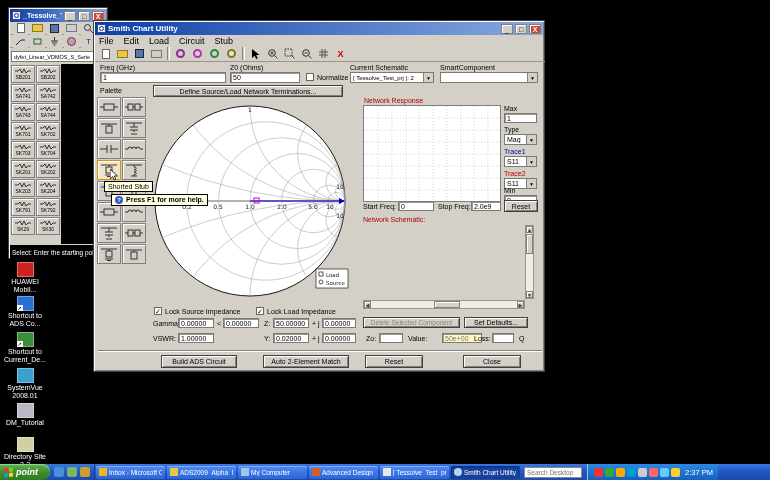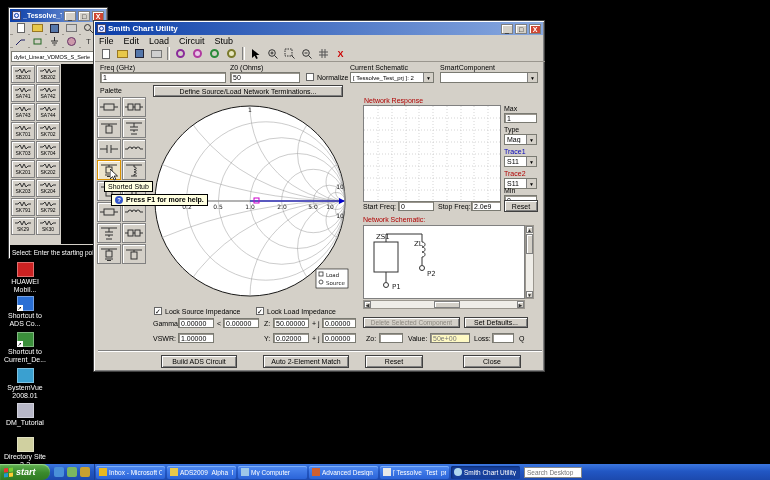--- a/index.html
+++ b/index.html
@@ -24,21 +24,21 @@
   .ic-folder{width:11px;height:8px;background:#e8c84a;border:1px solid #997722;}
   .ic-save{width:9px;height:9px;background:#5577aa;border:1px solid #223;}
   .ic-print{width:11px;height:8px;background:#cfcfcf;border:1px solid #777;}
   .ring{width:9px;height:9px;border-radius:50%;}
   .lbl{position:absolute;font-size:7px;color:#000;white-space:nowrap;}
   .red{color:#b00000;}
   .blue{color:#0000bb;}
   .fld{position:absolute;background:#fff;border:1px solid #7a7a72;box-shadow:inset 1px 1px 0 #9a968e;
        font-size:7px;padding:0 2px;color:#000;}
   input.fld{outline:none;}
-  .fld.dis{background:#fef9c3;color:#777;}
+  .fld.dis{background:#fef9c3;color:#777;margin-left:12px;}
   .dd{position:absolute;background:#fff;border:1px solid #7a7a72;display:flex;align-items:center;font-size:7px;}
   .dd .txt{flex:1;padding:0 2px;white-space:nowrap;overflow:hidden;}
   .dd .arr{width:10px;align-self:stretch;background:#d4d0c8;border-left:1px solid #808080;
            font-size:5px;text-align:center;line-height:10px;}
   .btn{position:absolute;background:#d4d0c8;border:1px solid #404040;
        box-shadow:inset 1px 1px 0 #fff, inset -1px -1px 0 #808080;
        font-size:7px;text-align:center;color:#000;display:flex;align-items:center;justify-content:center;}
   .btn.dis{color:#8a867e;}
   .cbx{display:inline-block;width:8px;height:8px;background:#fff;border:1px solid #666;
        font-size:7px;line-height:7px;text-align:center;vertical-align:middle;}
@@ -603,34 +603,20 @@
     <div class="lbl" style="left:410px;top:166px">Min</div>
     <input class="fld" style="left: 410px; top: 174px; width: 33px; height: 10px;" value="0">
 
     <div class="lbl" style="left:269px;top:182px">Start Freq:</div>
     <input class="fld" style="left: 304px; top: 180px; width: 36px; height: 10px;" value="0">
     <div class="lbl" style="left:344px;top:182px">Stop Freq:</div>
     <input class="fld" style="left: 377px; top: 180px; width: 30px; height: 10px;" value="2.0e9">
     <div class="btn" style="left:410px;top:179px;width:34px;height:12px">Reset</div>
 
     <div class="lbl red" style="left:269px;top:195px">Network Schematic:</div>
-    <div class="plot" style="left:269px;top:204px;width:162px;height:74px">
-      <svg width="160" height="72">
-        <rect x="10" y="16" width="24" height="30" fill="none" stroke="#333"></rect>
-        <text x="12" y="13" font-size="7" fill="#222">ZS1</text>
-        <line x1="22" y1="46" x2="22" y2="56" stroke="#333"></line>
-        <circle cx="22" cy="59" r="2.5" fill="none" stroke="#333"></circle>
-        <text x="28" y="63" font-size="7" fill="#222">P1</text>
-        <path d="M22 16V8H58" fill="none" stroke="#333"></path>
-        <text x="50" y="20" font-size="7" fill="#222">ZL</text>
-        <path d="M58 8v8c4 0 4 5 0 5c4 0 4 5 0 5c4 0 4 5 0 5v8" fill="none" stroke="#333"></path>
-        <circle cx="58" cy="42" r="2.5" fill="none" stroke="#333"></circle>
-        <text x="63" y="50" font-size="7" fill="#222">P2</text>
-      </svg>
-    </div>
     <div class="vscroll" style="left:431px;top:204px;height:74px">
       <div class="sbtn" style="left:0;top:0;width:7px;height:7px">▲</div>
       <div class="sbtn" style="left:0;bottom:0;width:7px;height:7px">▼</div>
       <div class="thumb" style="left:0;top:8px;width:7px;height:20px"></div>
     </div>
     <div class="hscroll" style="left:269px;top:279px;width:162px">
       <div class="sbtn" style="left:0;top:0;width:7px;height:7px">◀</div>
       <div class="sbtn" style="right:0;top:0;width:7px;height:7px">▶</div>
       <div class="thumb" style="left:70px;top:0;width:26px;height:7px"></div>
     </div>
@@ -672,21 +658,21 @@
   </div>
 
   <div id="taskbar">
     <div class="start">
       <span class="flag">
         <span style="background:#e33"></span>
           <span style="background:#7c3"></span>
           <span style="background:#29c"></span>
           <span style="background:#fc3"></span>
       </span>
-      <span>start</span>
+      <span>point</span>
     </div>
     <div class="ql">
       <span class="qli" style="background:#4a90d9"></span>
       <span class="qli" style="background:#7bb661"></span>
       <span class="qli" style="background:#c8a030"></span>
     </div>
     <div class="task">
       <span class="ti" style="background:#e8b820"></span>
       <span class="tl">Inbox - Microsoft Out...</span>
     </div>
@@ -704,15 +690,26 @@
     </div>
     <div class="task">
       <span class="ti" style="background:#e8e8e8"></span>
       <span class="tl">[ Tessolve_Test_prj ]...</span>
     </div>
     <div class="task active">
       <span class="ti" style="background:#b0d8f0;border-radius:50%"></span>
       <span class="tl">Smith Chart Utility</span>
     </div>
     <input class="deskband" placeholder="Search Desktop" style="">
+    <div class="tray">
+      <span class="tri" style="background:#e33"></span>
+      <span class="tri" style="background:#3a3"></span>
+      <span class="tri" style="background:#fa0"></span>
+      <span class="tri" style="background:#09c"></span>
+      <span class="tri" style="background:#ccc"></span>
+      <span class="tri" style="background:#f66"></span>
+      <span class="tri" style="background:#6cf"></span>
+      <span class="tri" style="background:#fc3"></span>
+      <span class="clock">2:37 PM</span>
+    </div>
   </div>
 
 </div>
 
 </body></html>

